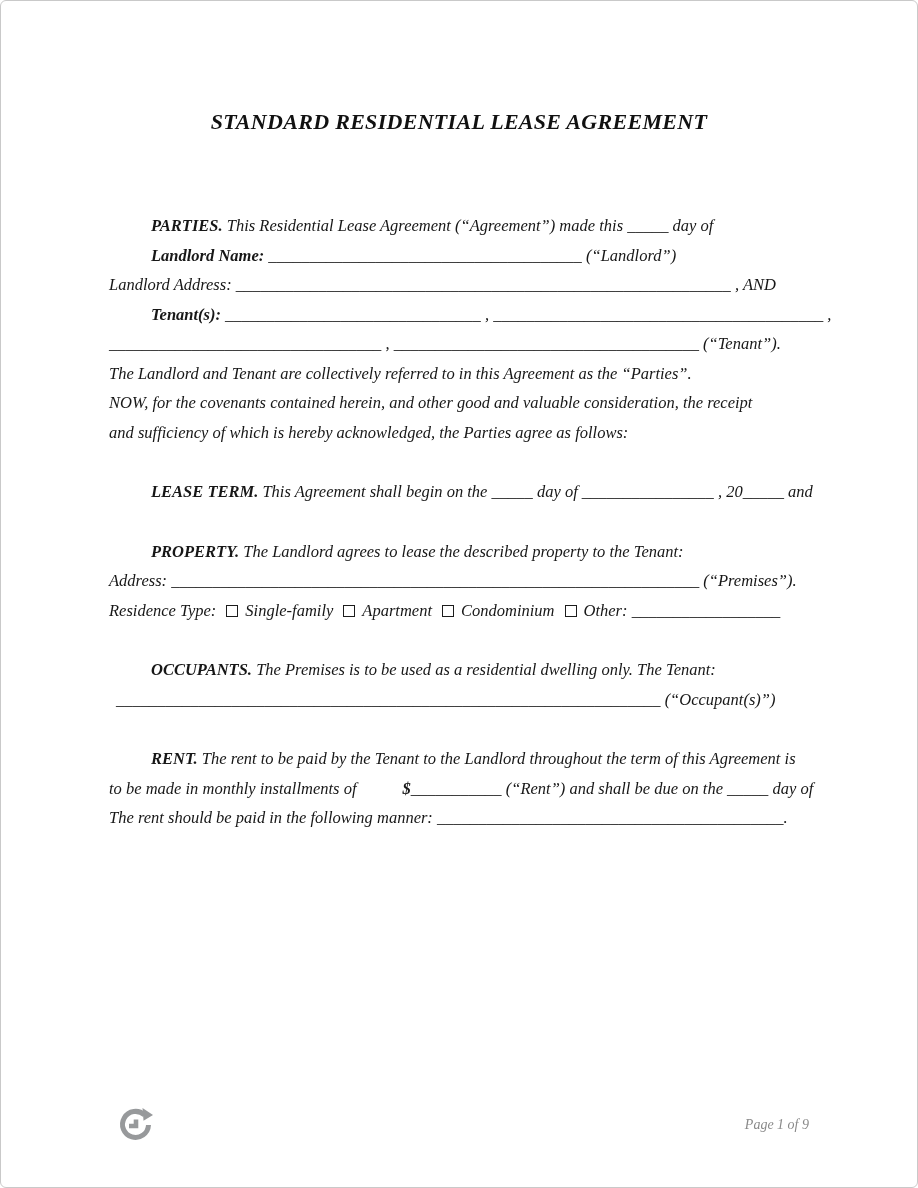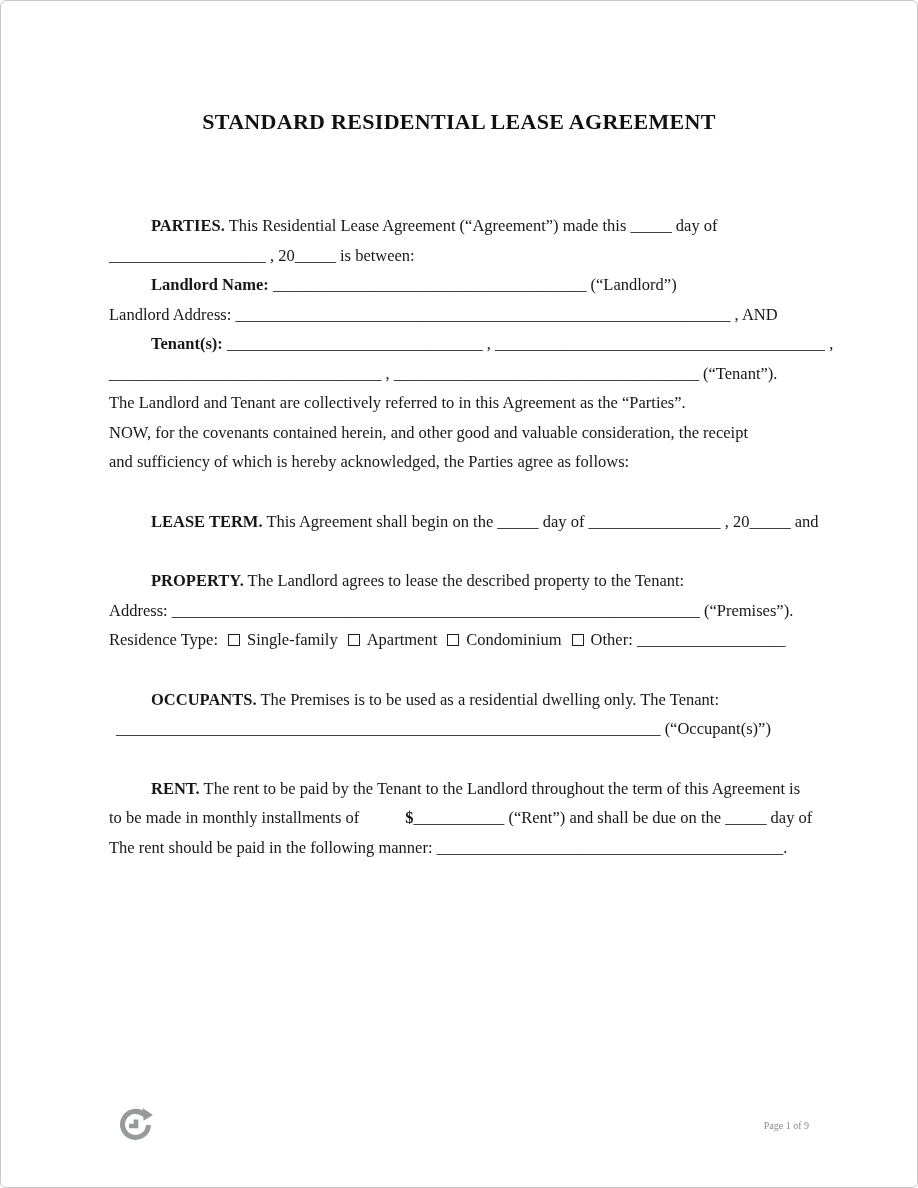--- a/index.html
+++ b/index.html
@@ -6,20 +6,21 @@
   .page{
     position:relative;
     width:918px;height:1188px;
     box-sizing:border-box;
     background:#ffffff;
     border:1px solid #c9c9c9;
     border-radius:6px;
     overflow:hidden;
     font-family:"Liberation Serif","DejaVu Serif",serif;
     color:#171717;
+    font-style:italic;
   }
   .content{padding:106px 108px 0 108px;}
   h1.title{
     margin:0 0 74px 0;
     text-align:center;
     font-size:22px;
     line-height:30px;
     font-weight:700;
     letter-spacing:0.3px;
     color:#111;
@@ -37,35 +38,34 @@
     margin:0 7px 0 10px;
     vertical-align:-1px;
   }
   .ln .cb:first-child{margin:0 8px 0 1px;}
   .footer{
     position:absolute;
     left:116px;right:108px;bottom:44px;
     display:flex;align-items:center;justify-content:space-between;
   }
   .logo{display:inline-block;width:36px;height:36px;}
-  .pagenum{color:#8a8a8a;font-size:10px;text-align:center;}
+  .pagenum{color:#8a8a8a;font-size:14px;text-align:center;}
 </style>
 </head>
 <body>
 
 <div class="page">
   <div class="content">
 
     <h1 class="title">STANDARD RESIDENTIAL LEASE AGREEMENT</h1>
 
     <section class="para">
       <div class="ln">
         <span class="b">PARTIES.</span><span> This Residential Lease Agreement (“Agreement”) made this _____ day of</span>
       </div>
-      <div class="ln">___________________ , 20_____ is between:</div>
       <div class="ln">
         <span class="b">Landlord Name:</span><span> ______________________________________ (“Landlord”)</span>
       </div>
       <div class="ln">Landlord Address: ____________________________________________________________ , AND</div>
       <div class="ln">
         <span class="b">Tenant(s):</span><span> _______________________________ , ________________________________________ ,</span>
       </div>
       <div class="ln">_________________________________ , _____________________________________ (“Tenant”).</div>
       <div class="ln">The Landlord and Tenant are collectively referred to in this Agreement as the “Parties”.</div>
       <div class="ln">NOW, for the covenants contained herein, and other good and valuable consideration, the receipt</div>

